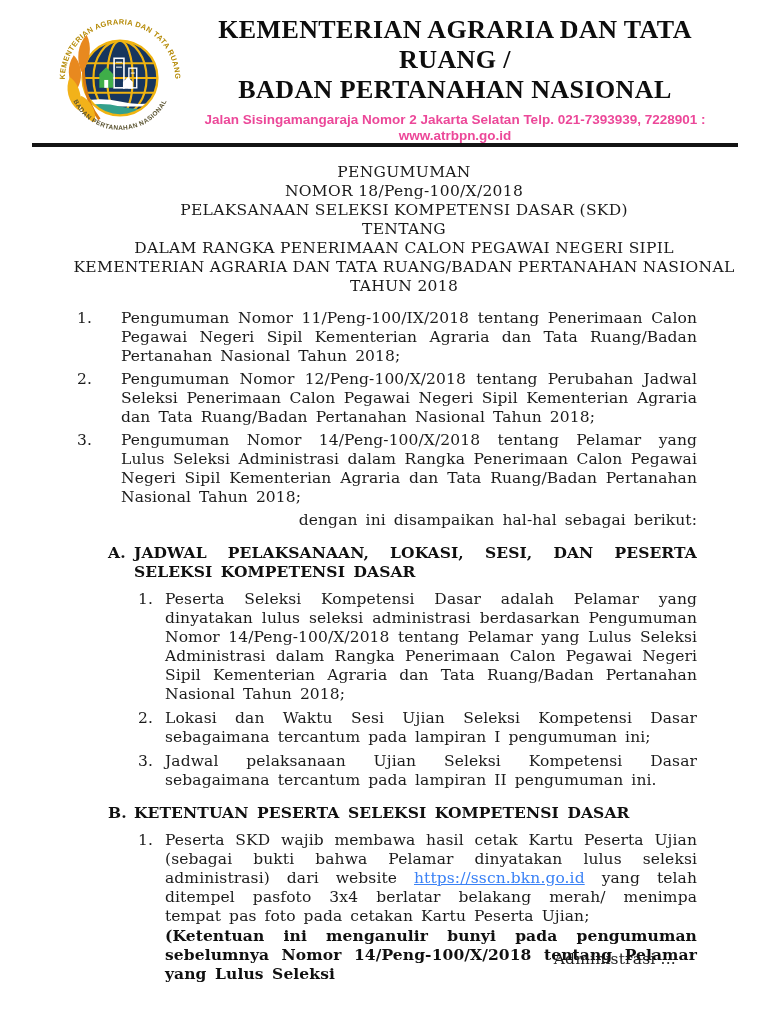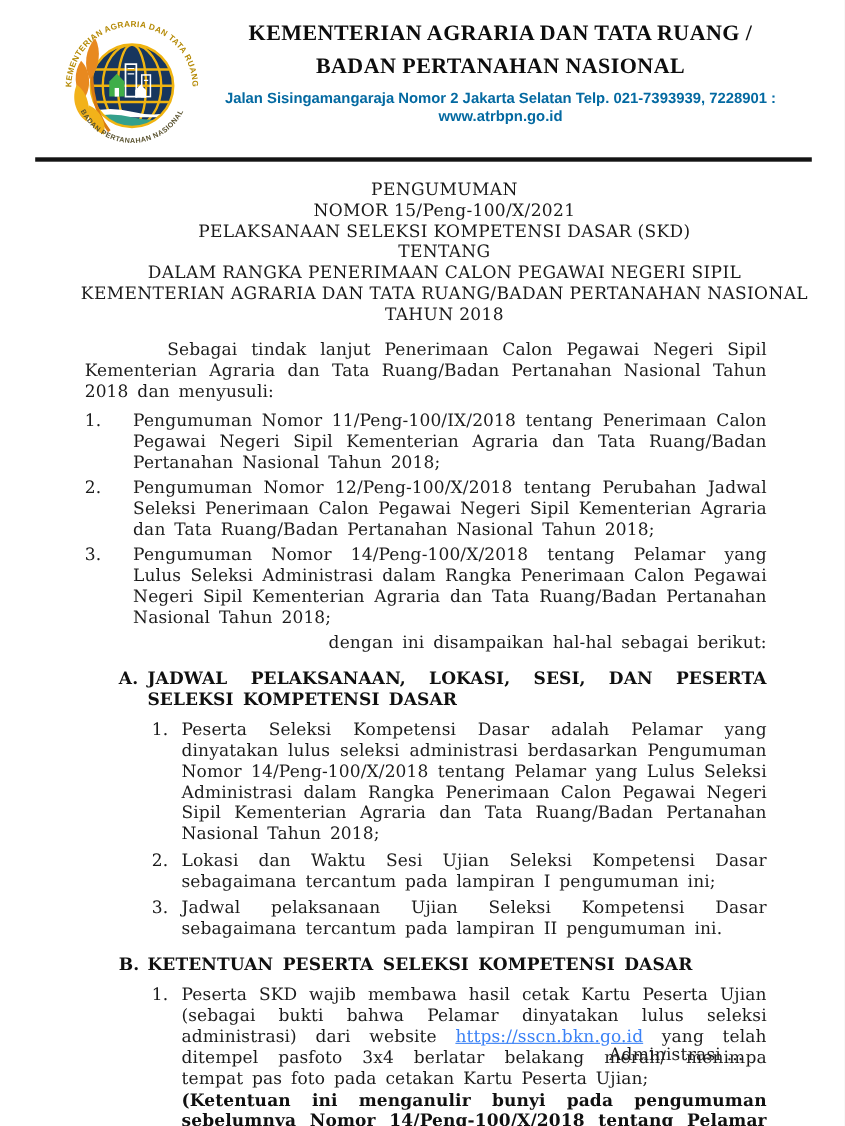--- a/index.html
+++ b/index.html
@@ -9,25 +9,25 @@
     background:#ffffff; overflow:hidden;
     font-family:"DejaVu Serif", serif; color:#1b1b1b;
   }
   
   .letterhead { position:relative; height:140px; }
   .logo { position:absolute; left:56px; top:13px; width:128px; height:128px; }
   .head-text {
     margin-left:186px; margin-right:44px; text-align:center; padding-top:15px;
     font-family:"Liberation Serif", serif; font-weight:bold; color:#0d0d0d;
   }
-  .ministry-line { font-size:20px; line-height:30px; letter-spacing:0.4px; }
+  .ministry-line { font-size:26px; line-height:30px; letter-spacing:0.4px; }
   .secretariat   { font-size:22px; line-height:27px; letter-spacing:0.6px; margin-top:1px; }
   .address {
     font-family:"Liberation Sans", sans-serif; font-weight:bold;
-    font-size:13.5px; line-height:16px; margin-top:7px; color:#0369a1;
+    font-size:13.5px; line-height:16px; margin-top:7px; color:#ec4899;
   }
   .head-rule { margin:3px 30px 0 32px; height:4px; background:#141414; }
   
   .title-block {
     margin-top:16px; text-align:center;
     font-size:15.5px; line-height:19px; letter-spacing:0.3px; color:#191919;padding-left:40px;
   }
   
   .body {
     margin:13px 71px 0 77px;
@@ -114,31 +114,30 @@
     <div class="head-text">
       <div class="ministry-line">KEMENTERIAN AGRARIA DAN TATA RUANG /</div>
       <div class="ministry-line">BADAN PERTANAHAN NASIONAL</div>
       <div class="address">Jalan Sisingamangaraja Nomor 2 Jakarta Selatan Telp. 021-7393939, 7228901 : www.atrbpn.go.id</div>
     </div>
   </div>
   <div class="head-rule"></div>
 
   <div class="title-block">
     <div>PENGUMUMAN</div>
-    <div>NOMOR 15/Peng-100/X/2021</div>
+    <div>NOMOR 18/Peng-100/X/2018</div>
     <div>PELAKSANAAN SELEKSI KOMPETENSI DASAR (SKD)</div>
     <div>TENTANG</div>
     <div>DALAM RANGKA PENERIMAAN CALON PEGAWAI NEGERI SIPIL</div>
     <div>KEMENTERIAN AGRARIA DAN TATA RUANG/BADAN PERTANAHAN NASIONAL</div>
     <div>TAHUN 2018</div>
   </div>
 
   <div class="body">
 
-    <p class="intro">Sebagai tindak lanjut Penerimaan Calon Pegawai Negeri Sipil Kementerian Agraria dan Tata Ruang/Badan Pertanahan Nasional Tahun 2018 dan menyusuli:</p>
 
     <div class="flex-item">
       <div class="ref-num">1.</div>
       <div class="ref-text">Pengumuman Nomor 11/Peng-100/IX/2018 tentang Penerimaan Calon Pegawai Negeri Sipil Kementerian Agraria dan Tata Ruang/Badan Pertanahan Nasional Tahun 2018;</div>
     </div>
     <div class="flex-item">
       <div class="ref-num">2.</div>
       <div class="ref-text">Pengumuman Nomor 12/Peng-100/X/2018 tentang Perubahan Jadwal Seleksi Penerimaan Calon Pegawai Negeri Sipil Kementerian Agraria dan Tata Ruang/Badan Pertanahan Nasional Tahun 2018;</div>
     </div>
     <div class="flex-item">

